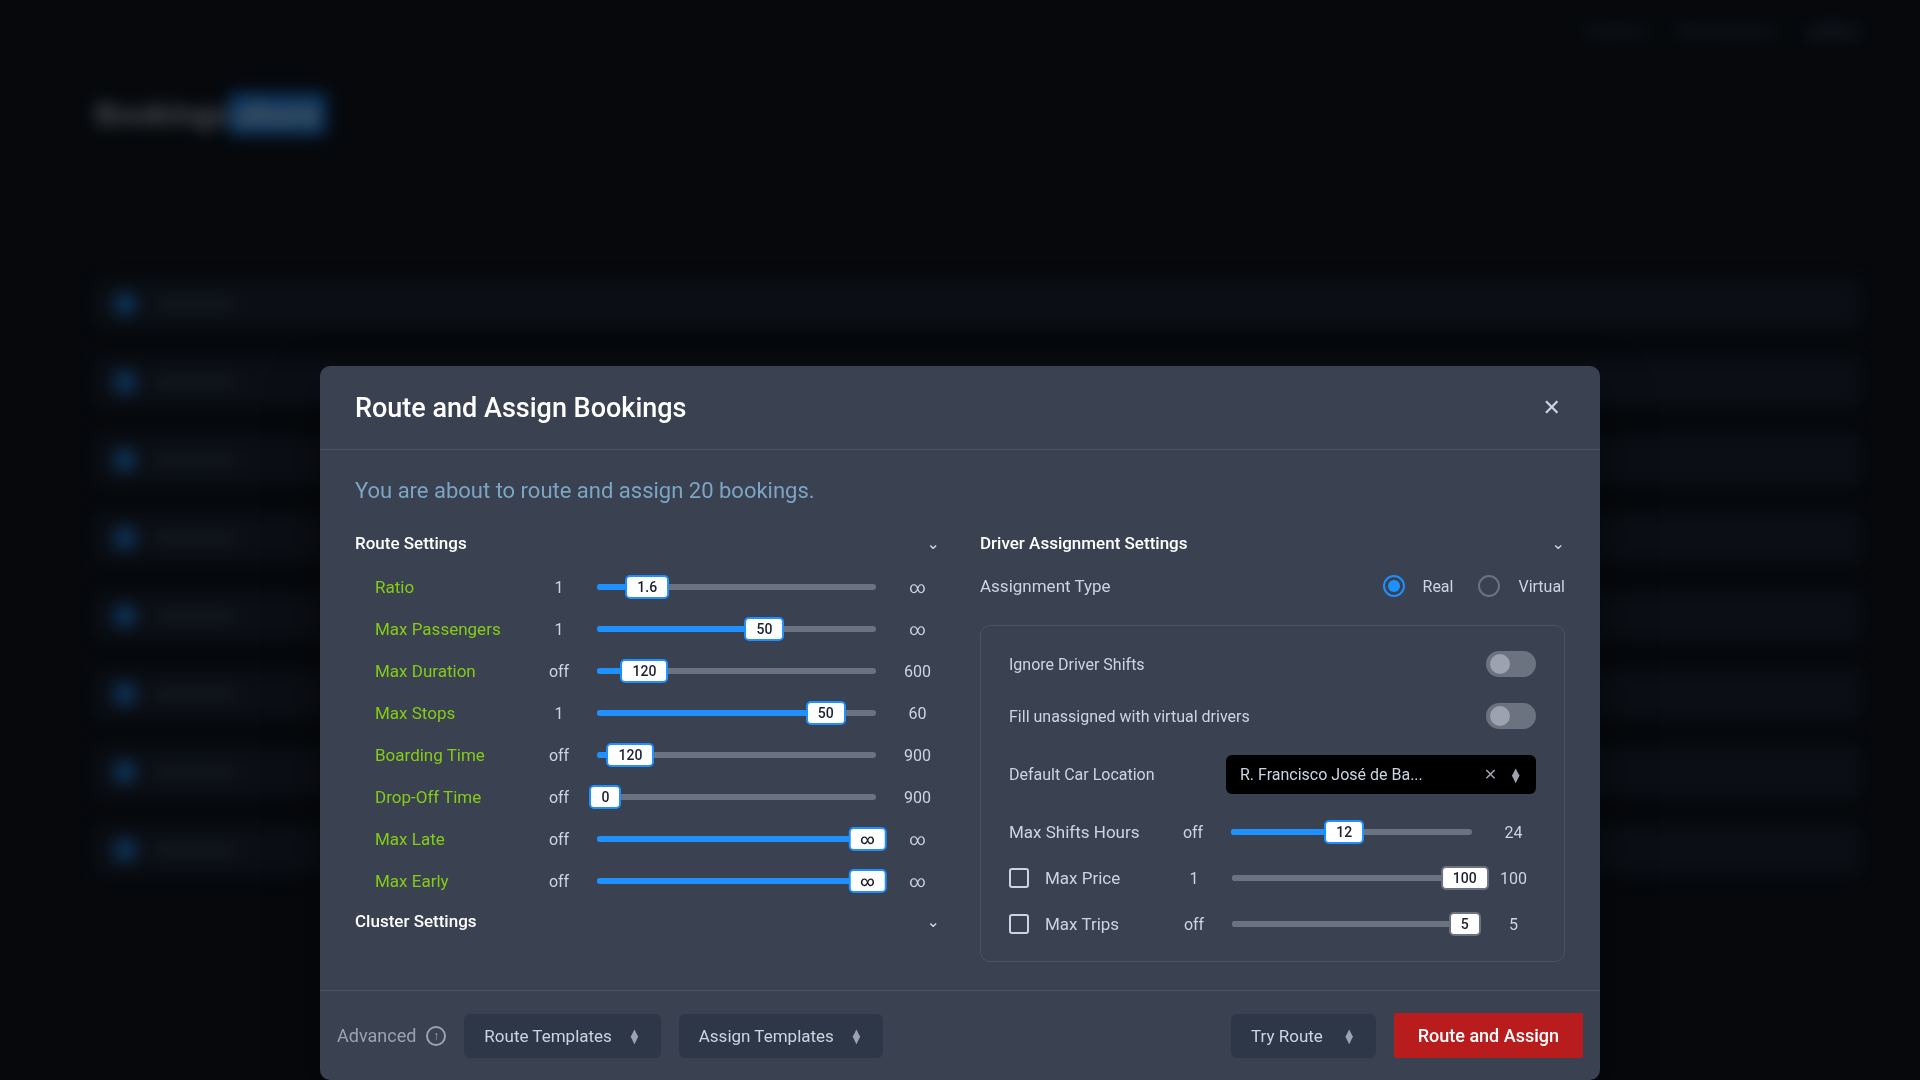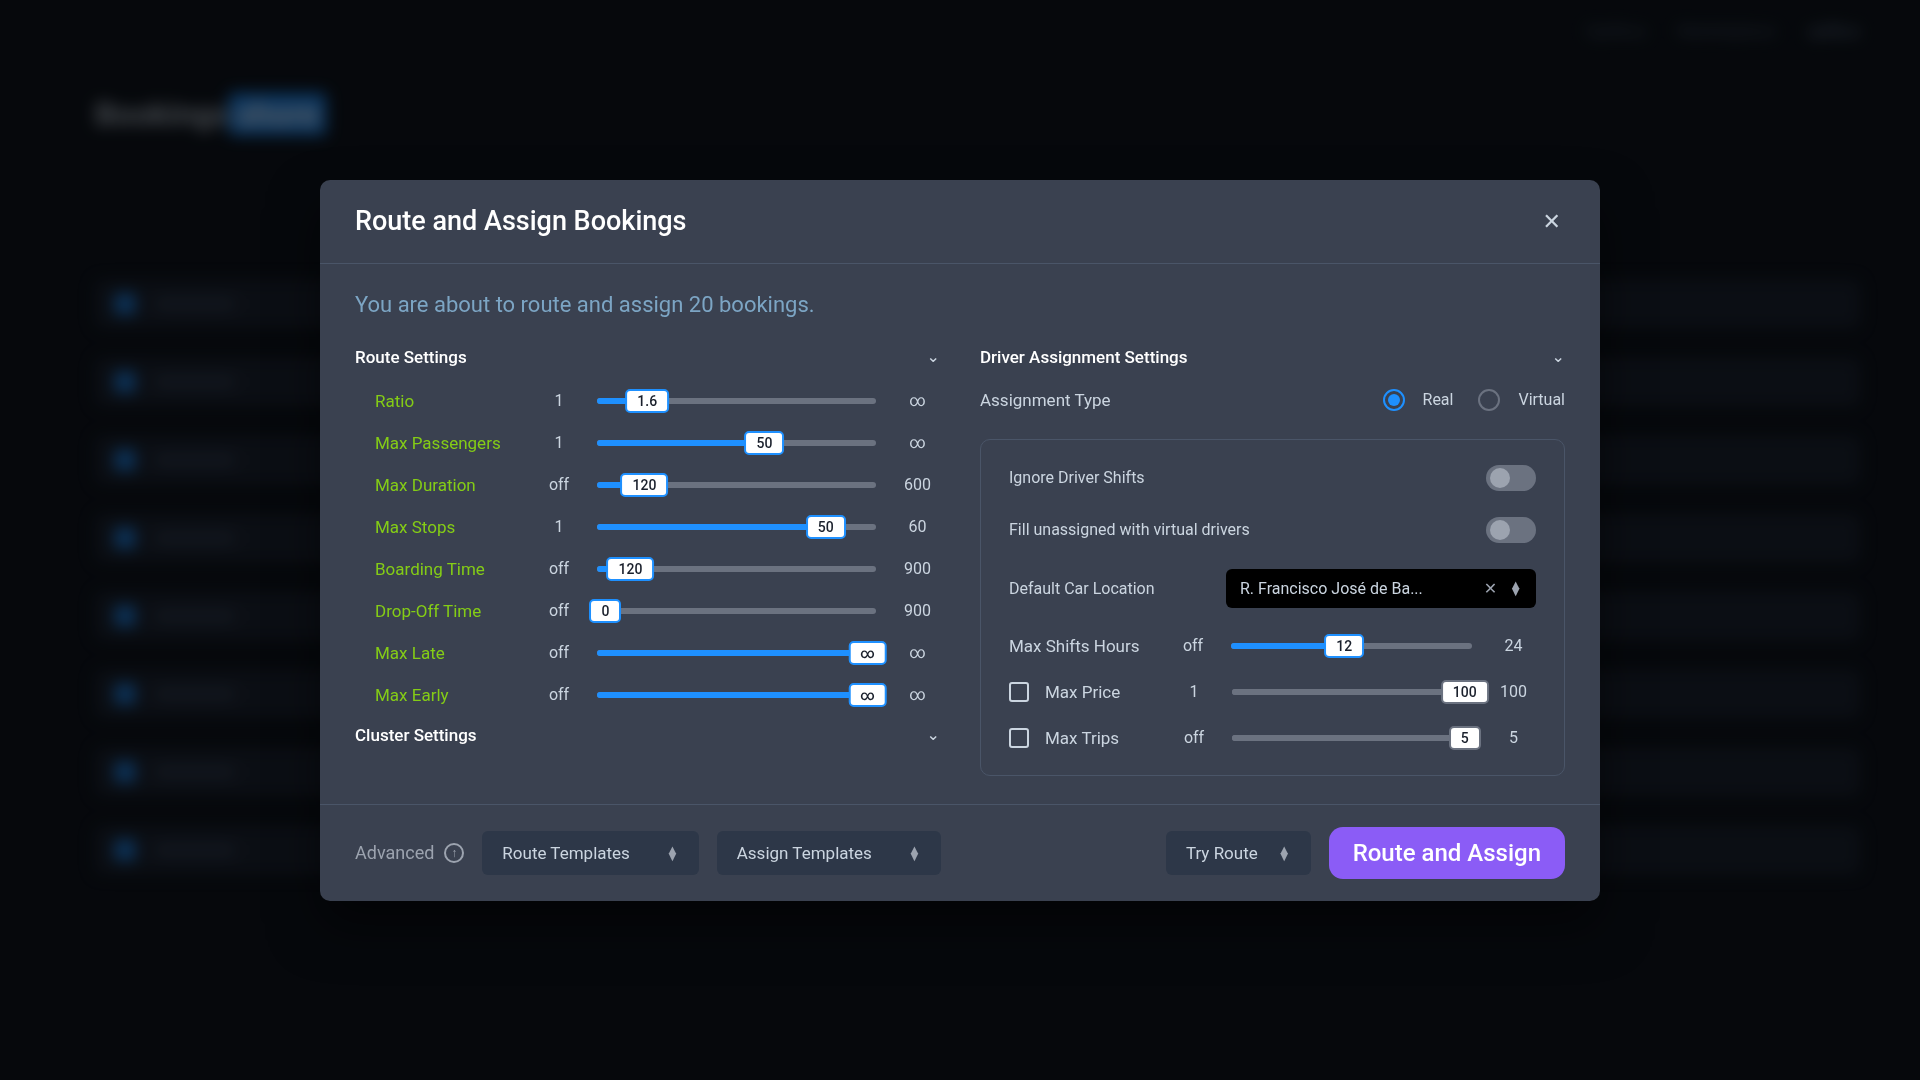--- a/index.html
+++ b/index.html
@@ -7,21 +7,21 @@
 .bg-blur{position:absolute;inset:0;filter:blur(8px);opacity:.6}
 .bg-header{position:absolute;top:20px;right:60px;display:flex;gap:30px;align-items:center}
 .bg-header span{color:#4a5568;font-size:18px}
 .bg-logo{color:#cbd5e0;font-size:38px;font-weight:700;letter-spacing:-1px}
 .bg-title{position:absolute;top:95px;left:95px;color:#cbd5e0;font-size:32px;font-weight:600}
 .bg-title .highlight{background:#1e90ff;padding:2px 8px;border-radius:4px;color:#fff}
 .bg-rows{position:absolute;top:280px;left:95px;right:60px;display:flex;flex-direction:column;gap:30px}
 .bg-row{height:48px;background:#1a202c;border-radius:6px;display:flex;align-items:center;padding:0 20px;gap:20px}
 .bg-check{width:20px;height:20px;background:#1e90ff;border-radius:4px}
 .bg-text{width:80px;height:14px;background:#2d3748;border-radius:3px}
-.overlay{position:absolute;inset:0;background:rgba(0,0,0,.4);display:flex;align-items:center;justify-content:center}
+.overlay{position:absolute;inset:0;background:rgba(0,0,0,.4);display:flex;align-items:flex-end;justify-content:center}
 .modal{width:1280px;background:#3a4150;border-radius:10px;color:#cbd5e0;box-shadow:0 25px 50px rgba(0,0,0,.5)}
 .modal-header{display:flex;justify-content:space-between;align-items:center;padding:25px 35px;border-bottom:1px solid #4a5568}
 .modal-title{color:#fff;font-size:27px;font-weight:500}
 .close-btn{background:none;border:none;color:#cbd5e0;font-size:22px;cursor:pointer;padding:4px}
 .modal-body{padding:28px 35px}
 .intro-text{color:#7ca5c4;font-size:22px;margin-bottom:30px}
 .columns{display:flex;gap:40px}
 .col{flex:1}
 .section-header{display:flex;justify-content:space-between;align-items:center;margin-bottom:22px;cursor:pointer}
 .section-title{color:#fff;font-size:17px;font-weight:500}
@@ -49,27 +49,27 @@
 .toggle::after{content:"";position:absolute;width:20px;height:20px;background:#9ca3af;border-radius:50%;top:3px;left:4px}
 .select-row{display:flex;align-items:center;justify-content:space-between;margin-bottom:26px}
 .select-box{display:flex;align-items:center;background:#000000;border-radius:6px;padding:10px 14px;width:310px;gap:12px}
 .select-text{flex:1;color:#cbd5e0;font-size:16px;white-space:nowrap;overflow:hidden;text-overflow:ellipsis}
 .select-clear{color:#9ca3af;cursor:pointer}
 .select-arrows{color:#9ca3af;font-size:13px;line-height:7px}
 .check-row{display:flex;align-items:center;margin-bottom:22px}
 .checkbox{width:20px;height:20px;border:2px solid #cbd5e0;border-radius:3px;margin-right:16px;cursor:pointer}
 .check-label{width:130px;color:#cbd5e0;font-size:17px}
 .cluster-header{display:flex;justify-content:space-between;align-items:center;margin-top:18px;cursor:pointer}
-.modal-footer{display:flex;align-items:center;padding:22px 35px;border-top:1px solid #4a5568;gap:18px}
+.modal-footer{display:flex;align-items:center;padding:22px 17px;border-top:1px solid #4a5568;gap:18px}
 .advanced{display:flex;align-items:center;gap:10px;color:#9ca3af;font-size:18px;cursor:pointer}
 .advanced-icon{width:20px;height:20px;border:2px solid #9ca3af;border-radius:50%;display:flex;align-items:center;justify-content:center;font-size:12px}
-.dropdown-btn{background:#2d3748;border:none;color:#cbd5e0;padding:12px 20px;border-radius:6px;font-size:17px;display:flex;align-items:center;gap:36px;cursor:pointer}
+.dropdown-btn{background:#2d3748;border:none;color:#cbd5e0;padding:12px 20px;border-radius:6px;font-size:17px;display:flex;align-items:center;gap:16px;cursor:pointer}
 .spacer{flex:1}
 .try-join{background:#2d3748;border:none;color:#cbd5e0;padding:12px 20px;border-radius:6px;font-size:17px;display:flex;align-items:center;gap:20px;cursor:pointer}
-.primary-btn{background:#8b5cf6;border:none;color:#fff;padding:12px 24px;border-radius:14px;font-size:24px;font-weight:500;cursor:pointer}
+.primary-btn{background:#b91c1c;border:none;color:#fff;padding:12px 24px;border-radius:2px;font-size:18px;font-weight:500;cursor:pointer}
 </style>
 </head>
 <body>
 
 <div class="bg-blur">
   <div class="bg-header">
     <span>Optibus</span>
     <span>Marketplace</span>
     <span class="bg-logo">optibus</span>
   </div>

